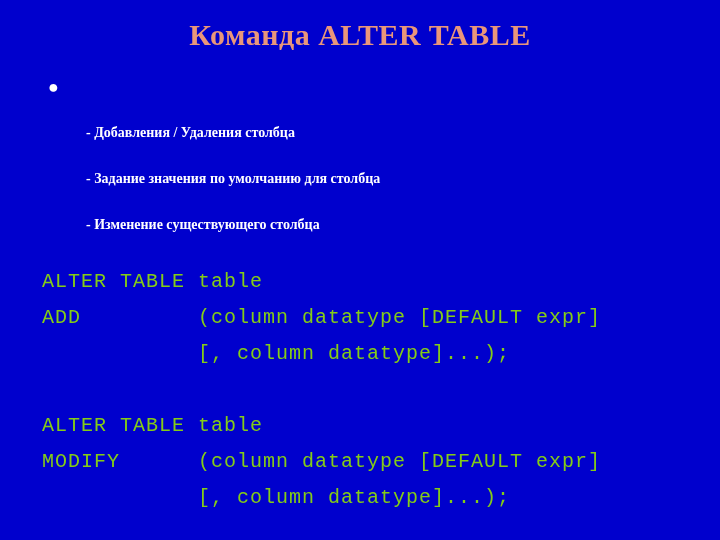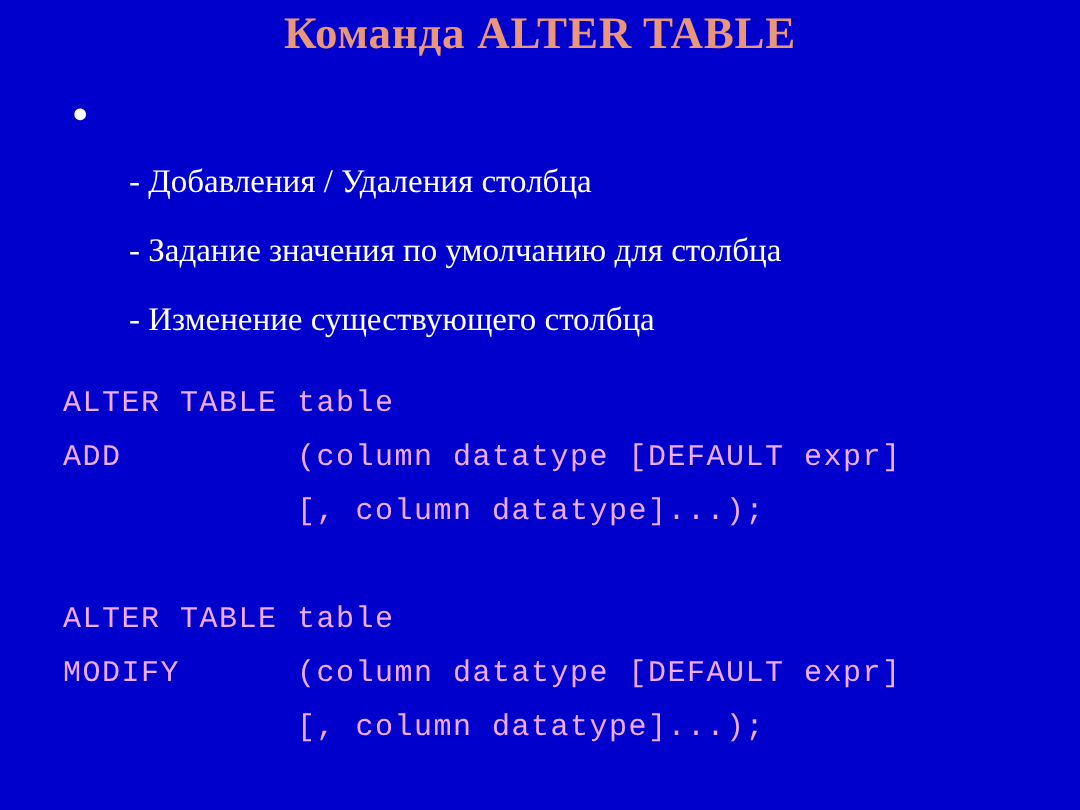--- a/index.html
+++ b/index.html
@@ -8,21 +8,21 @@
     width: 720px;
     height: 540px;
     background: #0000cd;
     font-family: "Times New Roman", Times, serif;
     overflow: hidden;
   }
   .slide {
     box-sizing: border-box;
     width: 720px;
     height: 540px;
-    padding: 6px 42px 0 42px;
+    padding: 18px 42px 0 42px;
     color: #ffffff;
   }
   .title {
     font-size: 30px;
     font-weight: 600;
     color: #e9967a;
     text-align: center;
     margin: 0 0 18px 0;
     letter-spacing: 0.5px;
   }
@@ -32,27 +32,28 @@
     font-size: 24px;
     margin: 0 0 10px 6px;
   }
   .bullet-dot {
     font-size: 18px;
     line-height: 30px;
     margin-right: 14px;
     margin-top: 2px;
   }
   .dash-row {
-    font-size: 22px;
+    font-size: 14px;
     margin: 16px 0 8px 44px;
     line-height: 30px;
+    font-weight: bold;
   }
   .code-block {
     margin-top: 24px;
-    color: #f0abfc;
+    color: #84cc16;
     font-family: "Courier New", Courier, monospace;
     font-size: 20px;
     line-height: 36px;
     letter-spacing: 1px;
     white-space: pre;
   }
 </style>
 </head>
 <body>
 

